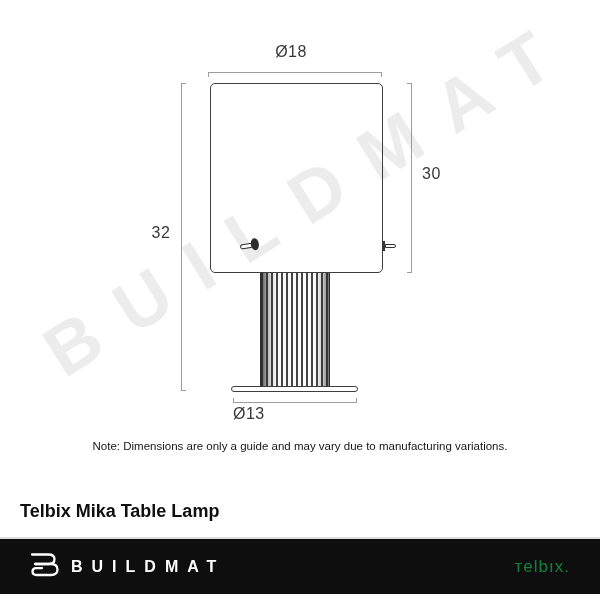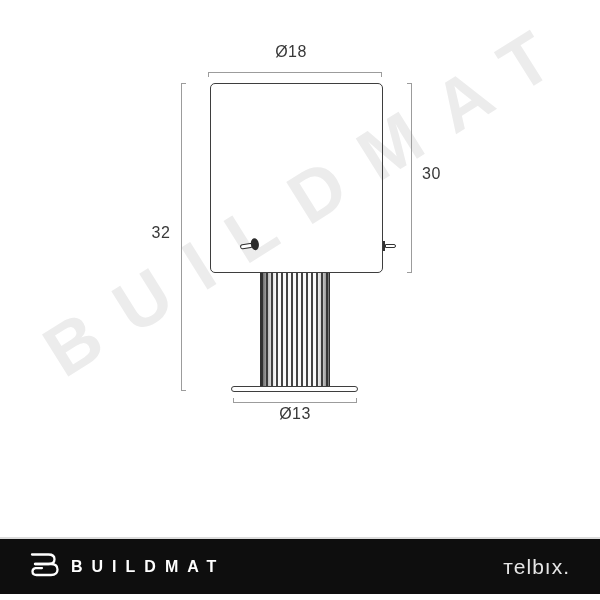--- a/index.html
+++ b/index.html
@@ -42,33 +42,33 @@
   
   .dim{position:absolute;border:0 solid #9c9c9c;z-index:3;}
   .dim-top{left:208px;top:72px;width:174px;height:5px;border-top-width:1.2px;border-left-width:1.2px;border-right-width:1.2px;}
   .dim-right{left:407px;top:83px;width:5px;height:190px;border-right-width:1.2px;border-top-width:1.2px;border-bottom-width:1.2px;}
   .dim-left{left:181px;top:83px;width:5px;height:308px;border-left-width:1.2px;border-top-width:1.2px;border-bottom-width:1.2px;}
   .dim-bottom{left:233px;top:398px;width:124px;height:5px;border-bottom-width:1.2px;border-left-width:1.2px;border-right-width:1.2px;}
   .dim-label{position:absolute;color:#383838;font-size:16px;z-index:3;letter-spacing:.5px;}
   .lbl-top{left:204px;top:43px;width:174px;text-align:center;}
   .lbl-right{left:422px;top:165px;}
   .lbl-left{left:146px;top:224px;width:30px;text-align:center;}
-  .lbl-bottom{left:233px;top:405px;width:124px;text-align:center;}
+  .lbl-bottom{left:233px;top:405px;width:124px;text-align:left;}
   
   .note{position:absolute;left:0;top:440px;width:600px;text-align:center;font-size:11.5px;color:#161616;z-index:3;}
   .product-title{position:absolute;left:20px;top:501px;font-size:18px;font-weight:700;color:#0f0f0f;z-index:3;}
   
   .footer{
     position:absolute;left:0;top:537px;width:600px;height:57px;background:#0e0e0e;
     border-top:2px solid #dcdcdc;display:flex;align-items:center;justify-content:space-between;
     padding:0 30px;box-sizing:border-box;z-index:5;
   }
   .brand-group{display:flex;align-items:center;gap:11px;}
   .brand-text{color:#ffffff;font-weight:700;font-size:16px;letter-spacing:9px;white-space:nowrap;}
-  .partner-text{color:#e5e5e5;font-size:21px;letter-spacing:1px;white-space:nowrap;}
+  .partner-text{color:#15803d;font-size:17px;letter-spacing:1px;white-space:nowrap;}
 </style>
 </head>
 <body>
 
 <div id="stage">
 
   <div class="watermark">BUILDMAT</div>
 
   <div class="diagram">
 
@@ -88,21 +88,23 @@
     <div class="dim dim-right"></div>
     <div class="dim dim-left"></div>
     <div class="dim dim-bottom"></div>
 
     <div class="dim-label lbl-top">Ø18</div>
     <div class="dim-label lbl-right">30</div>
     <div class="dim-label lbl-left">32</div>
     <div class="dim-label lbl-bottom">Ø13</div>
   </div>
 
+  <div class="note">Note: Dimensions are only a guide and may vary due to manufacturing variations.</div>
 
+  <div class="product-title">Telbix Mika Table Lamp</div>
 
   <div class="footer">
     <div class="brand-group">
       <span>
         <svg width="30" height="27" viewBox="0 0 30 27" aria-hidden="true">
           <path d="M2 3.5 H18.5 Q24.5 3.5 24.5 8.3 Q24.5 13 18.5 13 H5" fill="none" stroke="#ffffff" stroke-width="2.3" stroke-linecap="round"></path>
           <path d="M5 13 H21 Q27.5 13 27.5 18.5 Q27.5 24 21 24 H6.5 Q2.5 24 2.5 20.5 Q2.5 17.6 5.5 17.1 H12" fill="none" stroke="#ffffff" stroke-width="2.3" stroke-linecap="round"></path>
         </svg>
       </span>
       <span class="brand-text">BUILDMAT</span>

